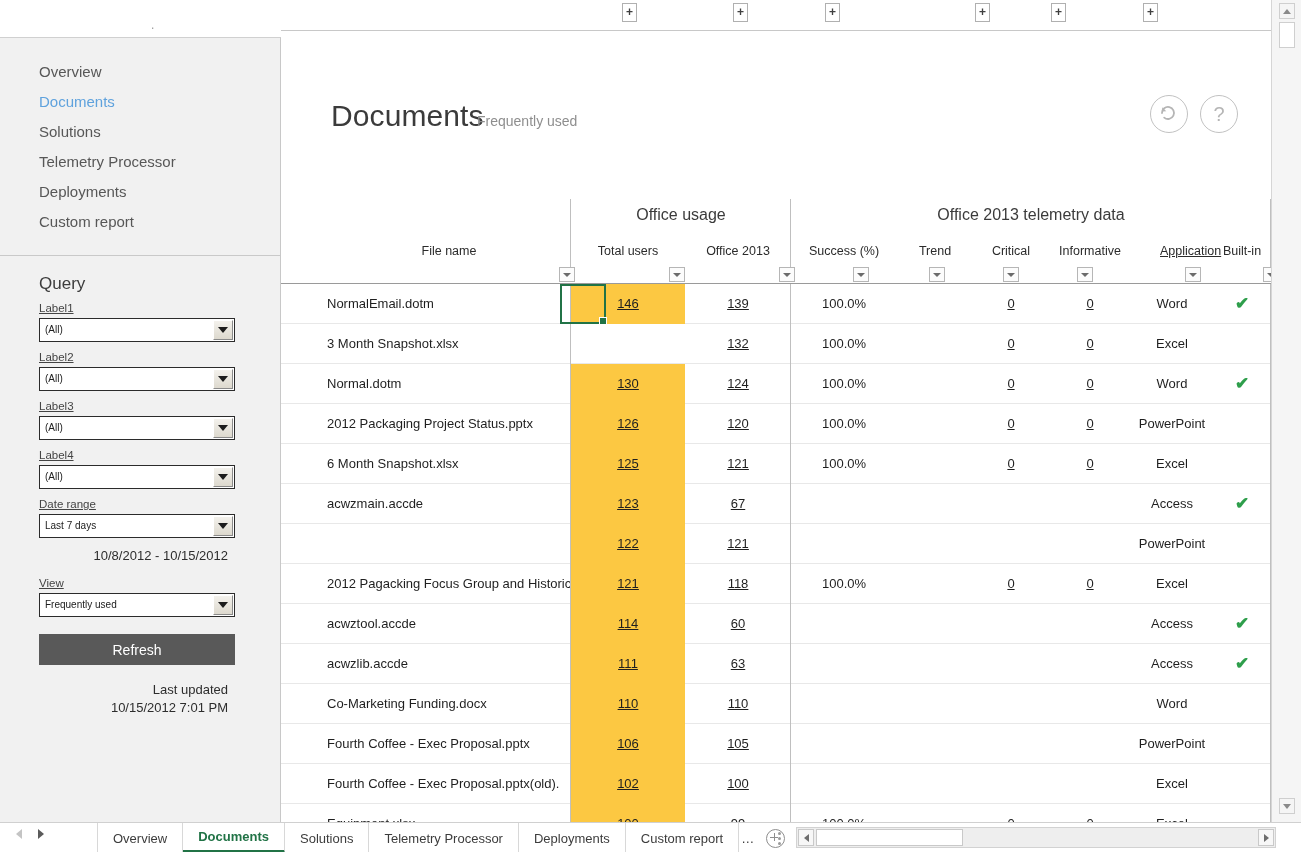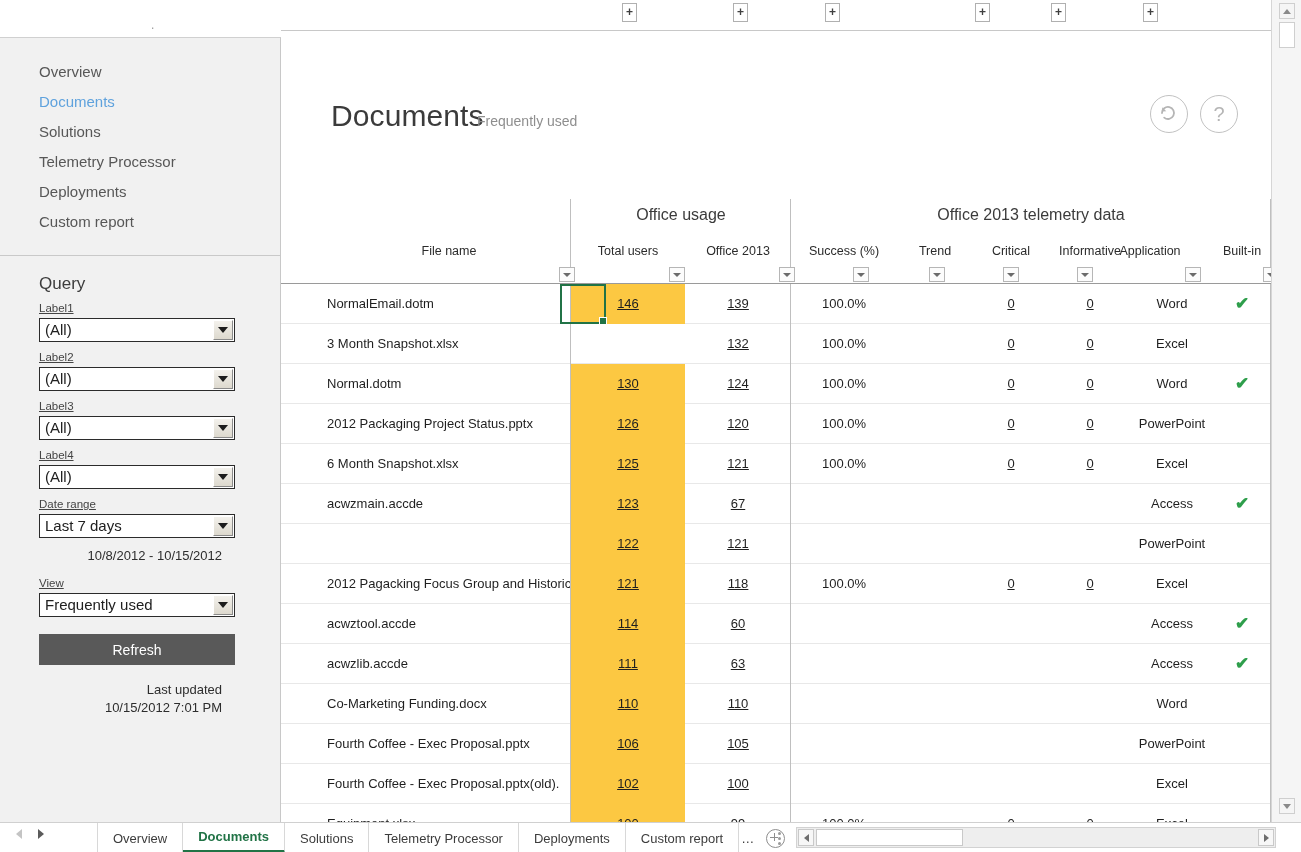--- a/index.html
+++ b/index.html
@@ -78,21 +78,21 @@
     font-size: 15px;
     color: #575757;
     padding: 6px 0 6px 39px;
     line-height: 18px;
     cursor: pointer;
     white-space: nowrap;
   }
   .nav-item.active { color: #5fa2dd; }
 
   .query {
-    padding: 12px 16px 0 0;
+    padding: 12px 10px 0 0;
   }
   .query-title {
     font-size: 17px;
     color: #3c3c3c;
     padding: 6px 0 8px 39px;
     font-weight: 400;
   }
   .field { padding: 0 0 0 39px; margin-bottom: 9px; }
   .field-label {
     font-size: 11.5px;
@@ -107,21 +107,21 @@
     height: 24px;
     background: #ffffff;
     border: 1px solid #2b2b2b;
     box-sizing: border-box;
     cursor: pointer;
   }
   .combo .combo-val {
     position: absolute;
     left: 5px;
     top: 3px;
-    font-size: 15px;
+    font-size: 10px;
     color: #202020;
     line-height: 16px;
     white-space: nowrap;
   }
   .combo .combo-arrow {
     position: absolute;
     right: 1px;
     top: 1px;
     width: 20px;
     height: 20px;
@@ -680,21 +680,21 @@
           <i></i>
         </div>
         <div class="col-head" style="left: 692px; width: 76px; text-align: center;"><span style="position: relative;">Critical</span></div>
         <div class="filter-btn" style="left: 722px;">
           <i></i>
         </div>
         <div class="col-head" style="left: 768px; width: 82px; text-align: center;"><span style="position: relative;">Informative</span></div>
         <div class="filter-btn" style="left: 796px;">
           <i></i>
         </div>
-        <div class="col-head" style="left: 828px; width: 82px; text-align: center;"><span style="position: relative;">Application</span></div>
+        <div class="col-head" style="left: 879px; width: 82px; text-align: left; text-decoration: underline;"><span style="position: relative;">Application</span></div>
         <div class="filter-btn" style="left: 904px;">
           <i></i>
         </div>
         <div class="col-head" style="left: 932px; width: 58px; text-align: center;"><span style="position: relative;">Built-in</span></div>
         <div class="filter-btn" style="left: 982px;">
           <i></i>
         </div>
       </div>
     <div class="header-rule"></div>
 

